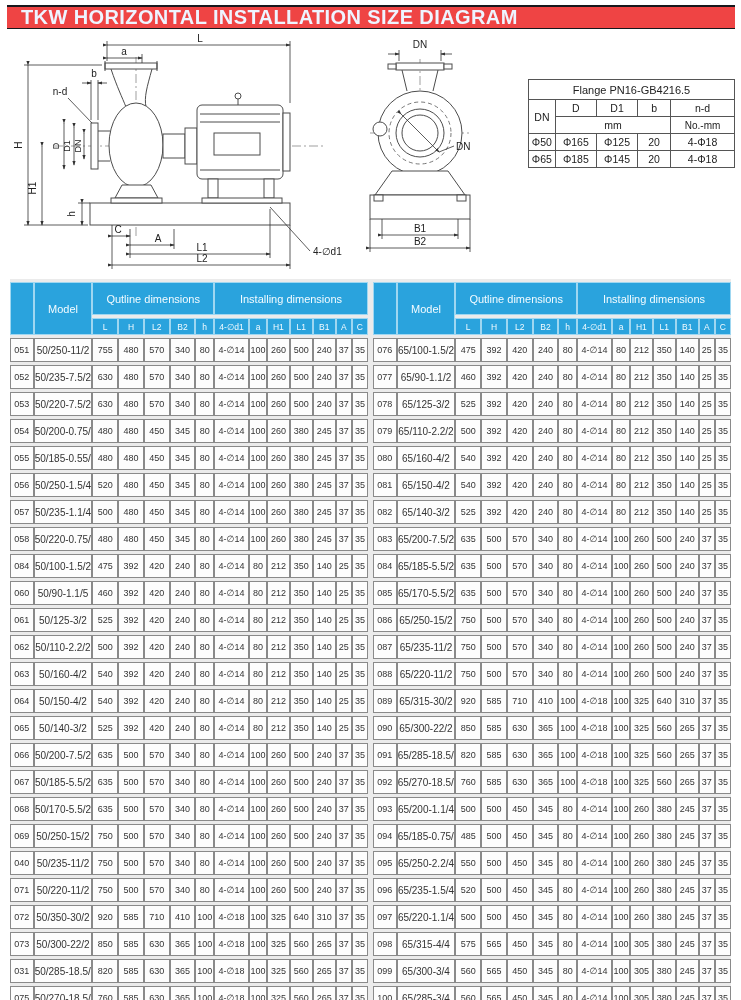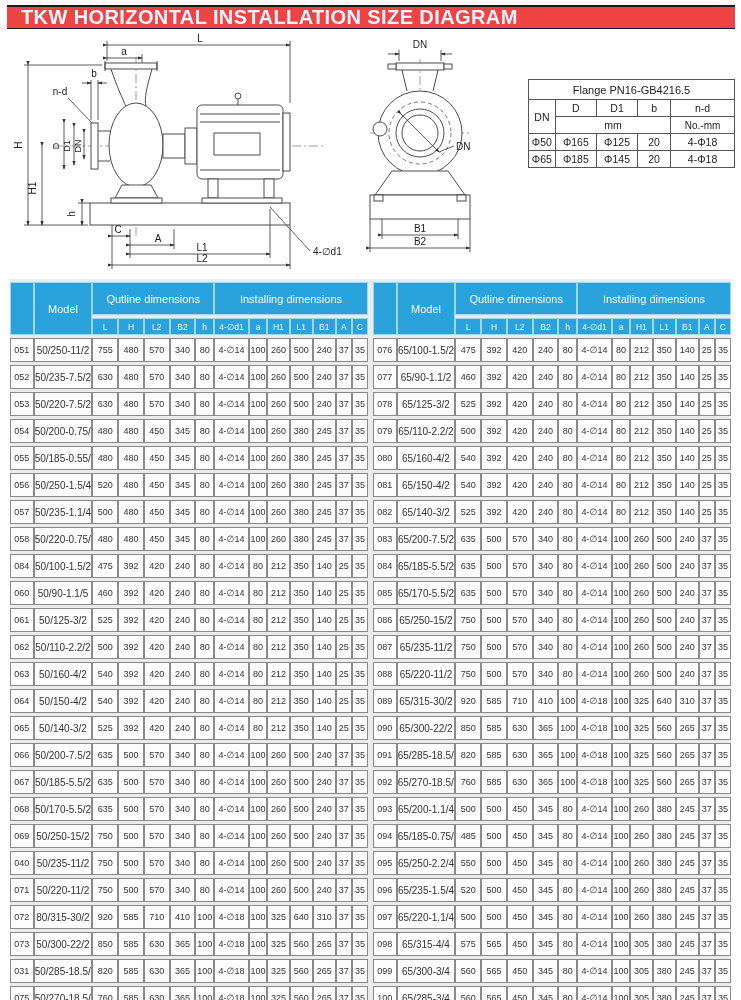--- a/index.html
+++ b/index.html
@@ -630,21 +630,21 @@
           <td>4-∅14</td>
           <td>100</td>
           <td>260</td>
           <td>500</td>
           <td>240</td>
           <td>37</td>
           <td>35</td>
         </tr>
         <tr>
           <td>072</td>
-          <td>80/315-30/2</td>
+          <td>50/350-30/2</td>
           <td>920</td>
           <td>585</td>
           <td>710</td>
           <td>410</td>
           <td>100</td>
           <td>4-∅18</td>
           <td>100</td>
           <td>325</td>
           <td>640</td>
           <td>310</td>

